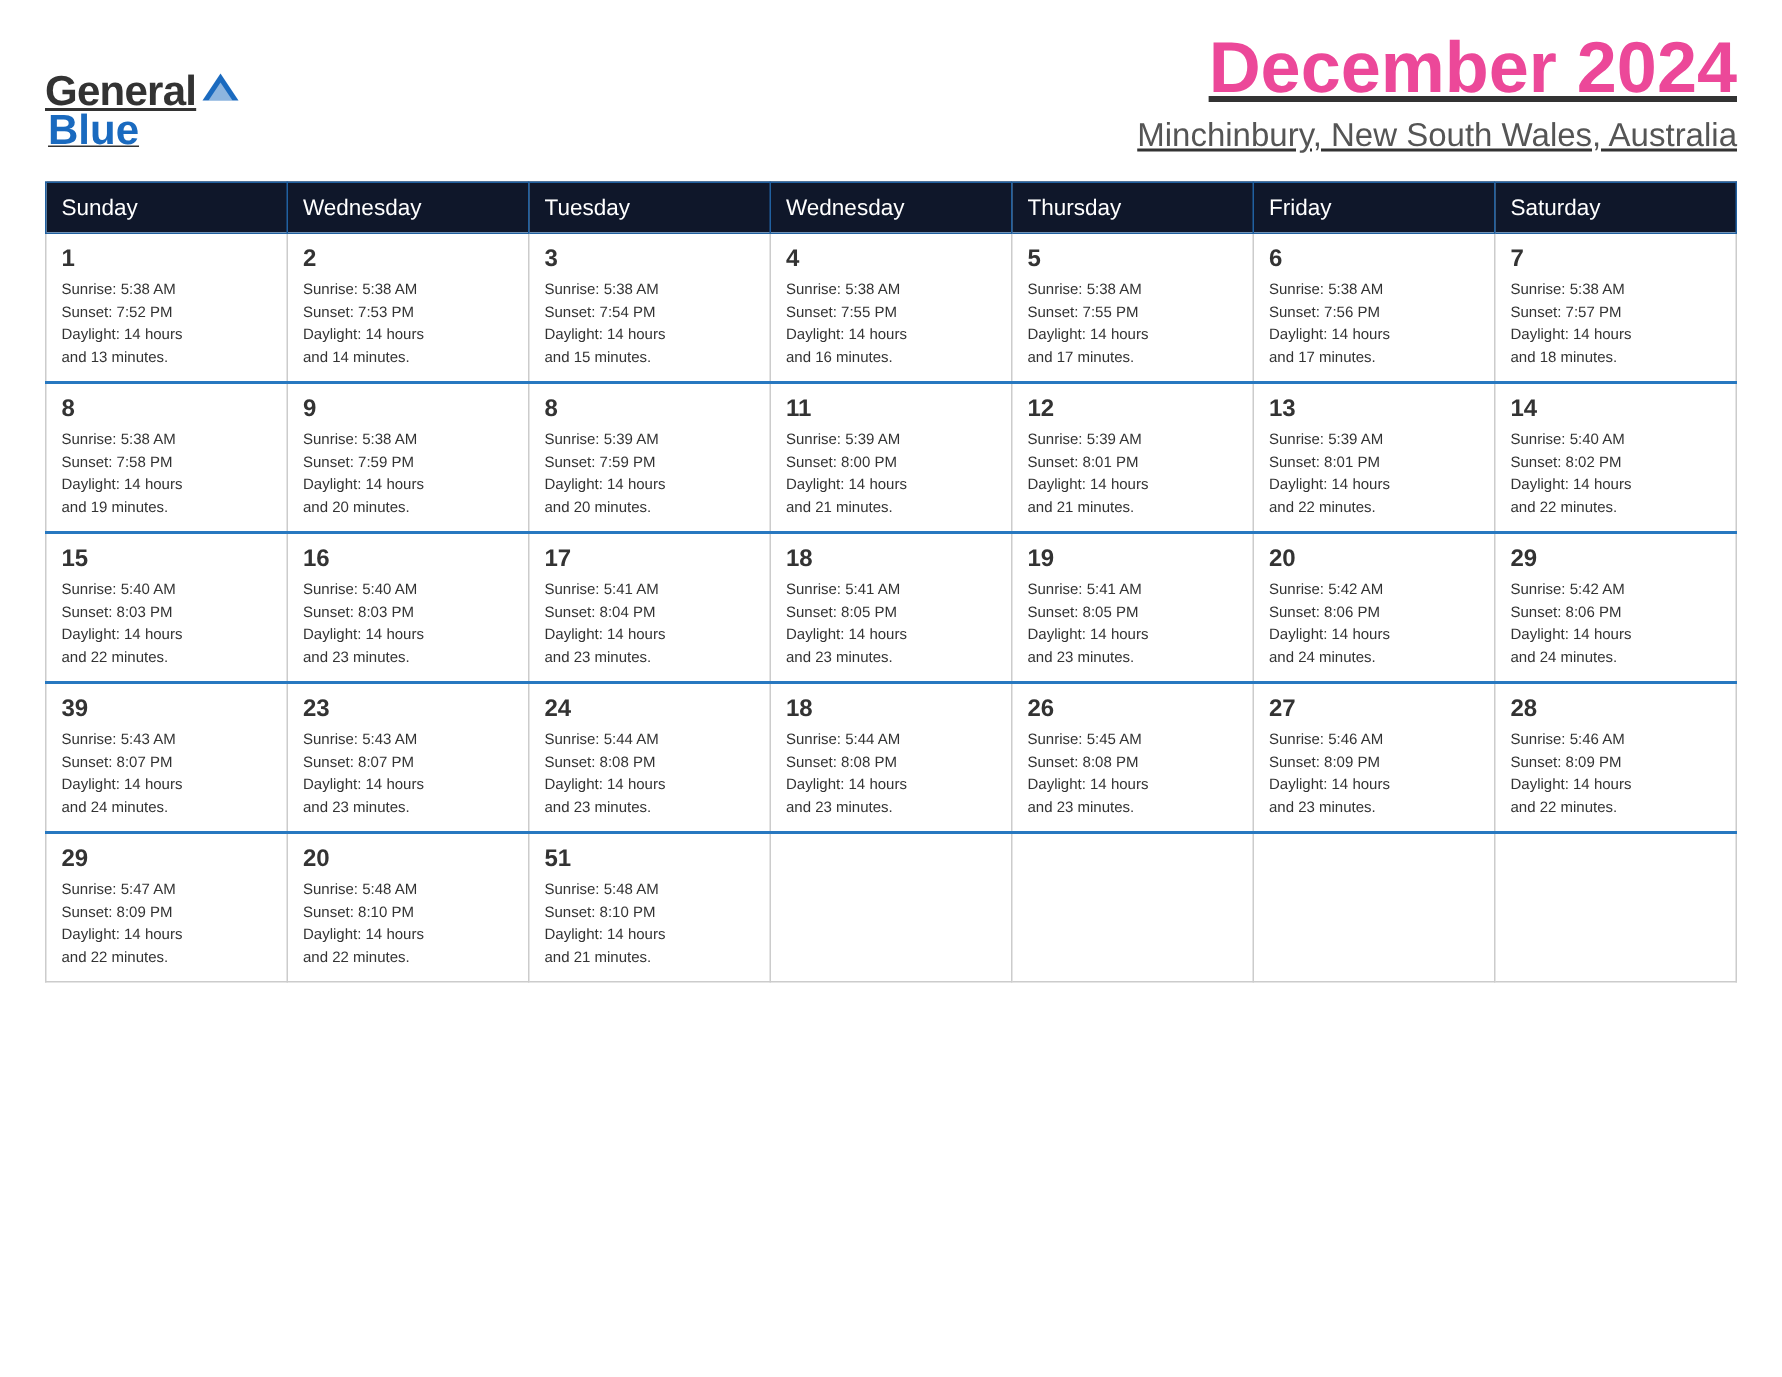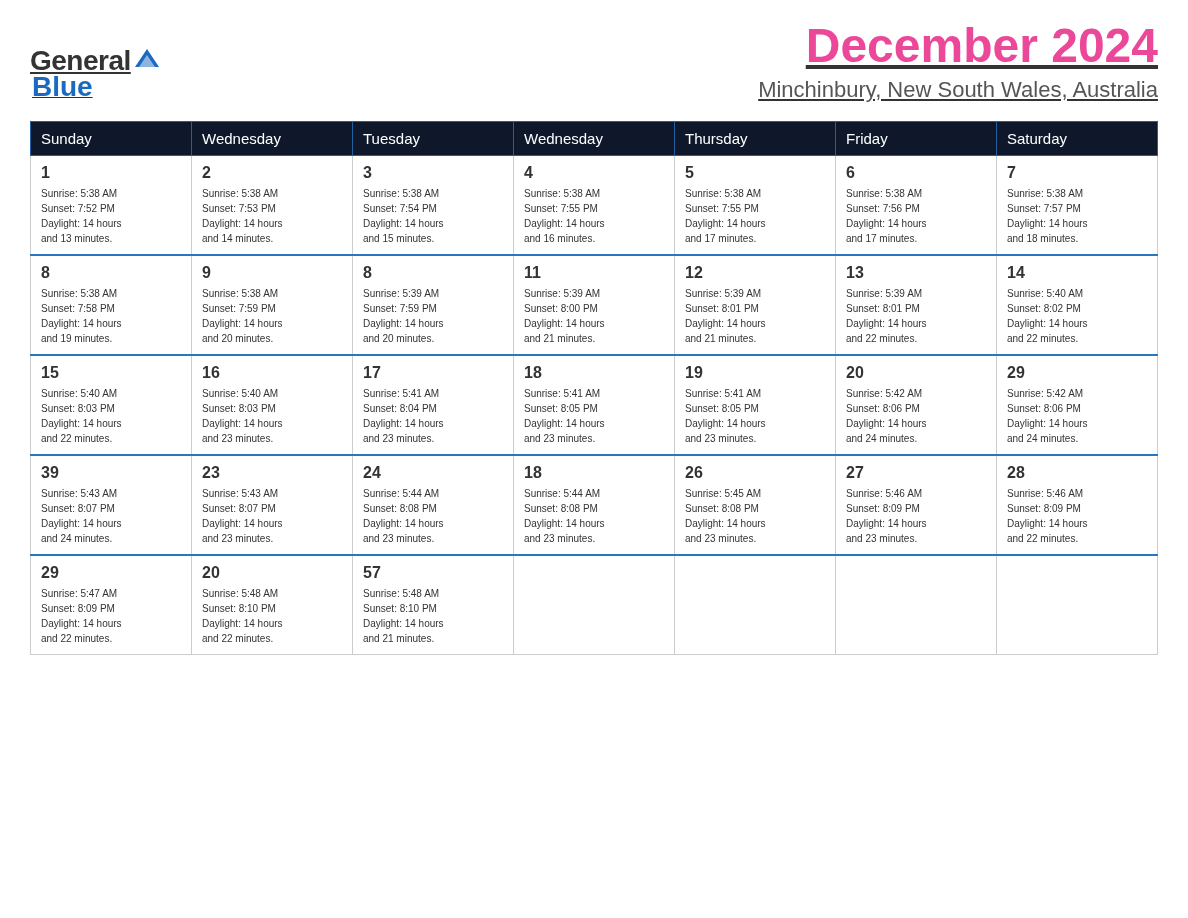--- a/index.html
+++ b/index.html
@@ -245,21 +245,21 @@
       <tr>
         <td>
           <span class="day-number">29</span>
           <div class="day-info">Sunrise: 5:47 AM<br>Sunset: 8:09 PM<br>Daylight: 14 hours<br>and 22 minutes.</div>
         </td>
         <td>
           <span class="day-number">20</span>
           <div class="day-info">Sunrise: 5:48 AM<br>Sunset: 8:10 PM<br>Daylight: 14 hours<br>and 22 minutes.</div>
         </td>
         <td>
-          <span class="day-number">57</span>
+          <span class="day-number">51</span>
           <div class="day-info">Sunrise: 5:48 AM<br>Sunset: 8:10 PM<br>Daylight: 14 hours<br>and 21 minutes.</div>
         </td>
         <td class="empty-cell"></td>
         <td class="empty-cell"></td>
         <td class="empty-cell"></td>
         <td class="empty-cell"></td>
       </tr>
     </tbody>
 </table>
 

